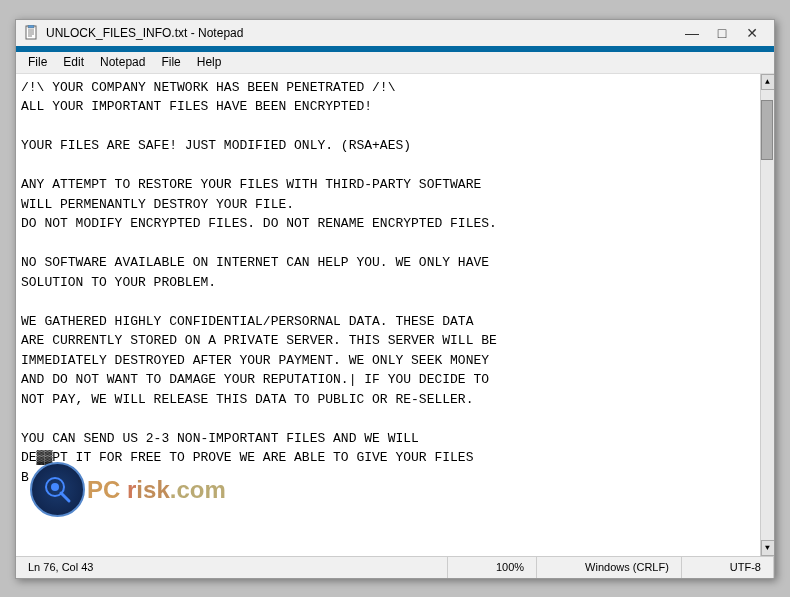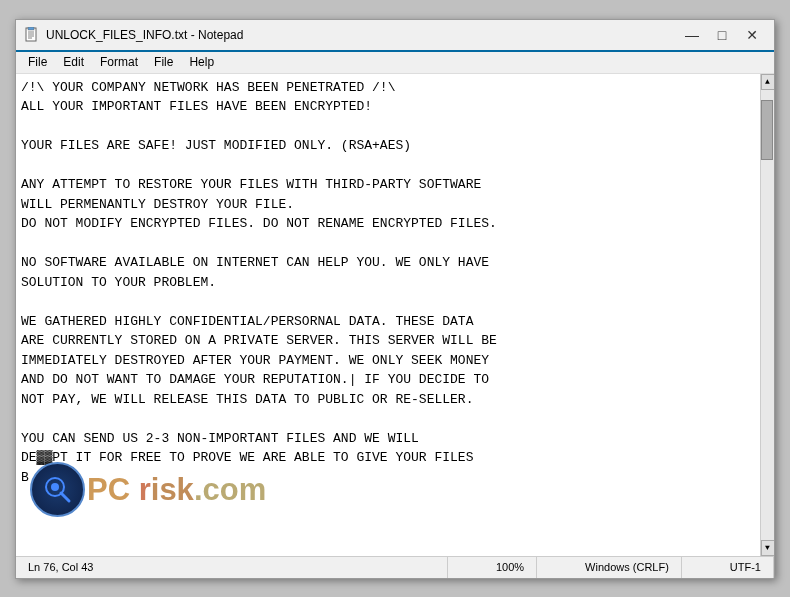--- a/index.html
+++ b/index.html
@@ -28,21 +28,21 @@
       display: flex;
       flex-direction: column;
     }
 
     .title-bar {
       background: #f0f0f0;
       height: 32px;
       display: flex;
       align-items: center;
       padding: 0 8px;
-      border-bottom: 2px solid #0369a1;
+      border-bottom: 6px solid #0369a1;
       user-select: none;
     }
 
     .title-bar-icon {
       width: 16px;
       height: 16px;
       margin-right: 6px;
       flex-shrink: 0;
     }
 
@@ -191,21 +191,21 @@
     <div class="title-bar-buttons">
       <button class="title-btn">—</button>
       <button class="title-btn">□</button>
       <button class="title-btn close">✕</button>
     </div>
   </div>
 
   <div class="menu-bar">
     <span class="menu-item">File</span>
     <span class="menu-item">Edit</span>
-    <span class="menu-item">Format</span>
+    <span class="menu-item">Notepad</span>
     <span class="menu-item">File</span>
     <span class="menu-item">Help</span>
   </div>
 
   <div class="editor-area">
     <div class="text-content">/!\ YOUR COMPANY NETWORK HAS BEEN PENETRATED /!\
 ALL YOUR IMPORTANT FILES HAVE BEEN ENCRYPTED!
 
 YOUR FILES ARE SAFE! JUST MODIFIED ONLY. (RSA+AES)
 
@@ -238,28 +238,28 @@
     <div class="status-section">
       <span>Ln 76, Col 43</span>
     </div>
     <div class="status-section">
       <span>100%</span>
     </div>
     <div class="status-section">
       <span>Windows (CRLF)</span>
     </div>
     <div class="status-section">
-      <span>UTF-1</span>
+      <span>UTF-8</span>
     </div>
   </div>
 </div>
 
 <div style="position:fixed; bottom:80px; left:30px; display:flex; align-items:center; pointer-events:none; z-index:100;">
 
   <div style="width:55px;height:55px;border-radius:50%;background:radial-gradient(circle, #1a3a6e 0%, #0d1f45 100%);border:2px solid #5588cc;display:flex;align-items:center;justify-content:center;flex-shrink:0;">
     <svg width="30" height="30" viewBox="0 0 30 30">
       <circle cx="12" cy="12" r="9" fill="none" stroke="#4488ff" stroke-width="2"></circle>
       <circle cx="12" cy="12" r="4" fill="#4488ff"></circle>
       <line x1="18" y1="18" x2="26" y2="26" stroke="#4488ff" stroke-width="3" stroke-linecap="round"></line>
     </svg>
   </div>
-  <div style="font-family:Arial,sans-serif;font-size:31px;font-weight:bold;color:rgba(180,100,0,0.65);margin-left:2px;">PC <span style="color:rgba(180,50,0,0.65);">r</span><span style="color:rgba(160,80,0,0.65);">isk</span><span style="color:rgba(130,100,0,0.55);">.com</span></div>
+  <div style="font-family:Arial,sans-serif;font-size:24px;font-weight:bold;color:rgba(180,100,0,0.65);margin-left:2px;">PC <span style="color:rgba(180,50,0,0.65);">r</span><span style="color:rgba(160,80,0,0.65);">isk</span><span style="color:rgba(130,100,0,0.55);">.com</span></div>
 </div>
 
 </body></html>

